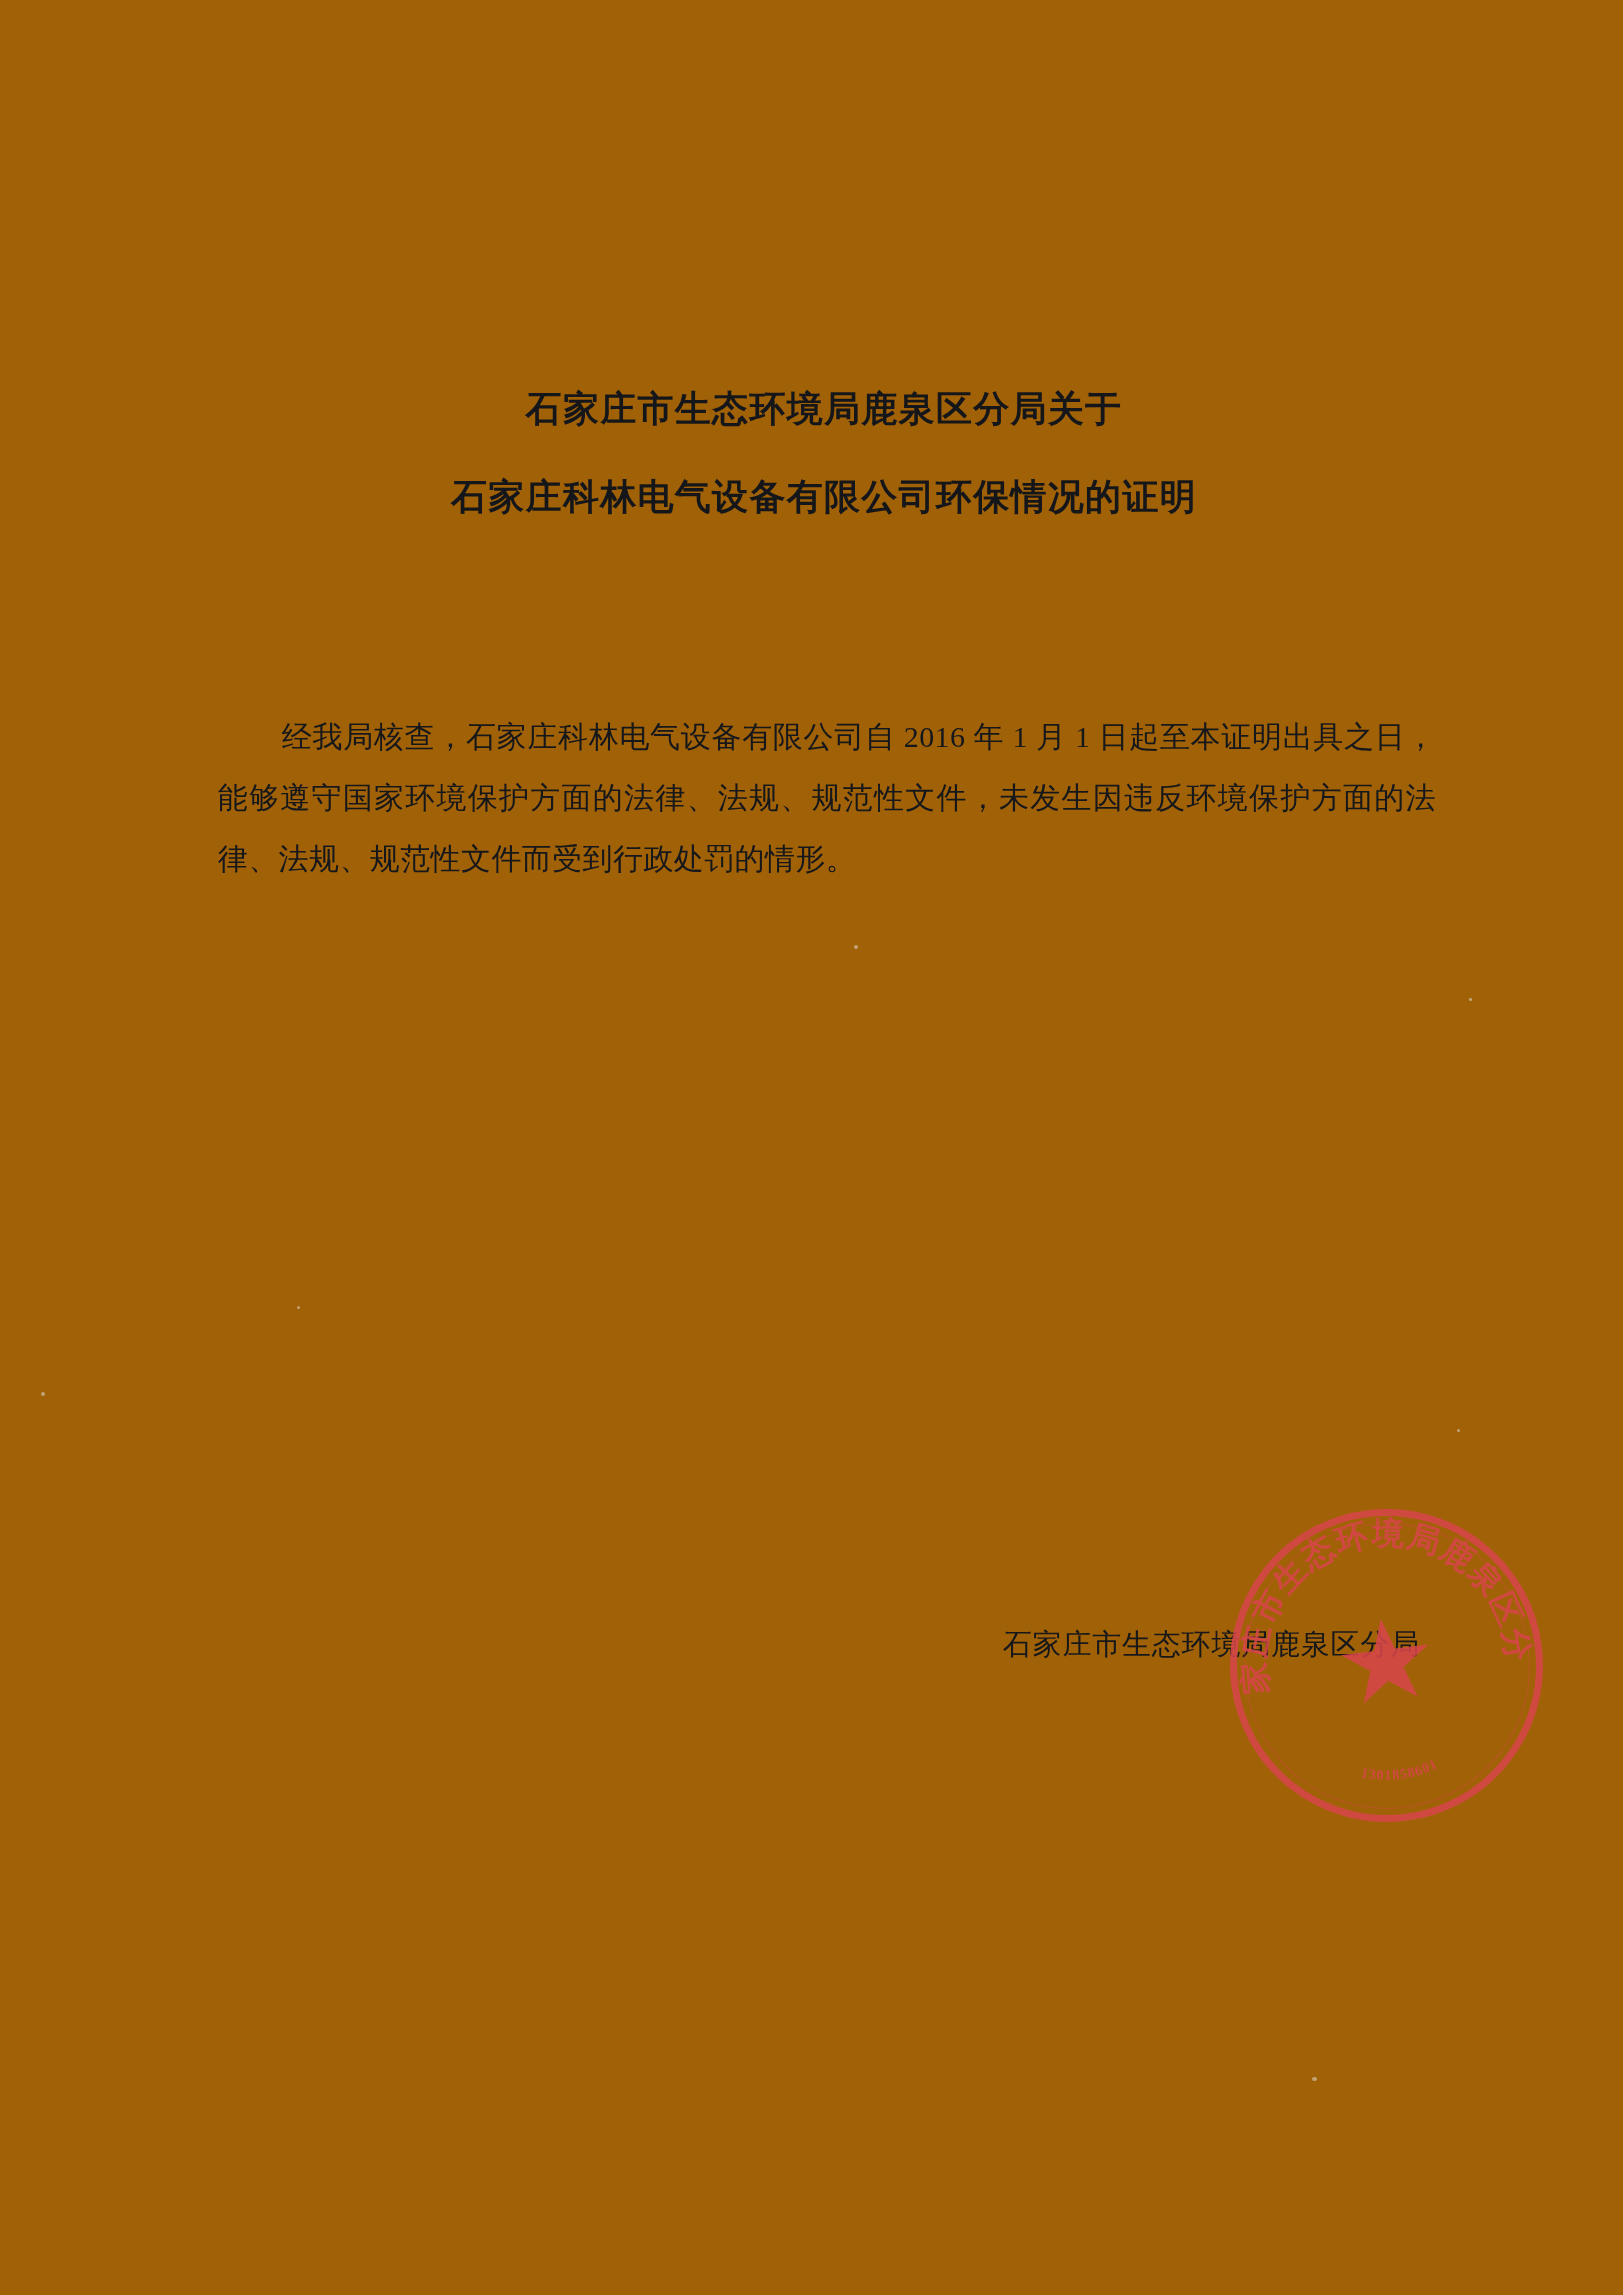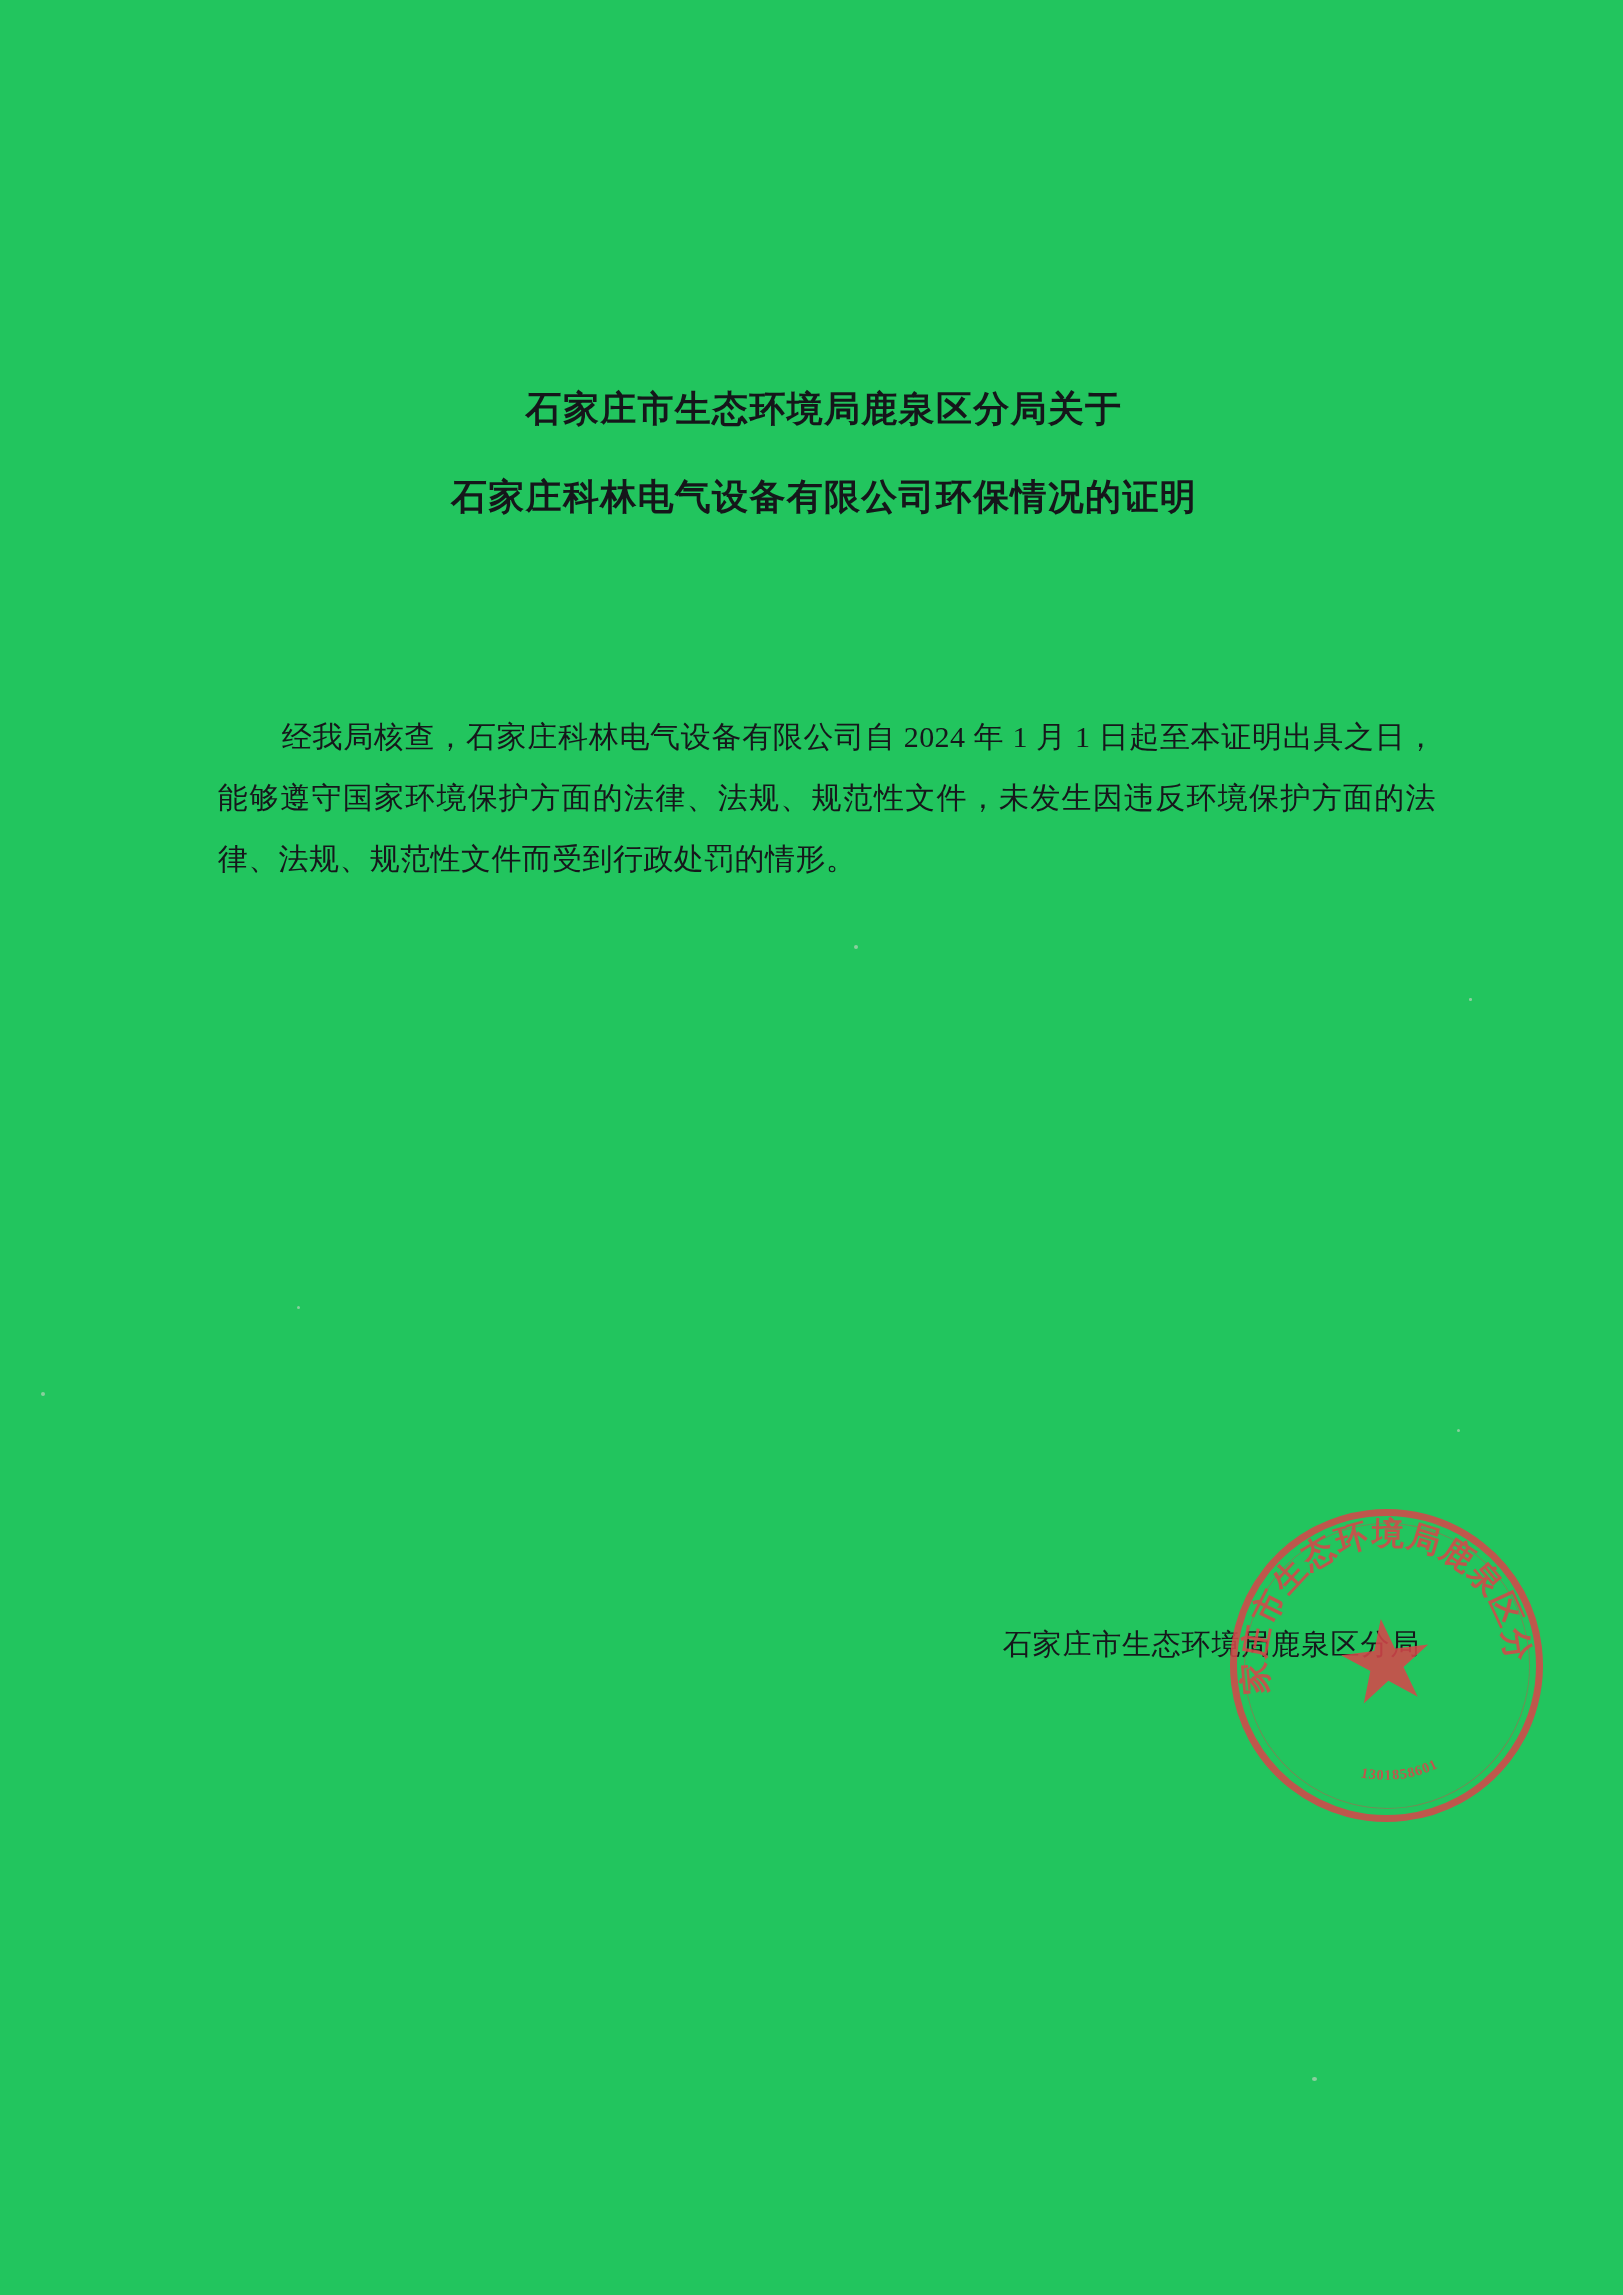--- a/index.html
+++ b/index.html
@@ -16,21 +16,21 @@
     overflow: hidden;
   }
 
   
   #page-sheet {
     position: absolute;
     left: 0;
     top: 0;
     width: 1623px;
     height: 2295px;
-    background: #22c55e;
+    background: #a16207;
   }
 
   
   .speck {
     position: absolute;
     background: #ded9d2;
     border-radius: 50%;
     opacity: .55;
   }
 
@@ -162,21 +162,21 @@
   <div class="speck" style="left:1312px;top:2077px;width:5px;height:4.2px;"></div>
   <div class="speck" style="left:1469px;top:998px;width:2.5px;height:2.5px;"></div>
 
   <div id="doc-body">
 
     <div id="title-block">
       <div class="title-line">石家庄市生态环境局鹿泉区分局关于</div>
       <div class="title-line">石家庄科林电气设备有限公司环保情况的证明</div>
     </div>
 
-    <p id="para-main">经我局核查，石家庄科林电气设备有限公司自 2024 年 1 月 1 日起至本证明出具之日，能够遵守国家环境保护方面的法律、法规、规范性文件，未发生因违反环境保护方面的法律、法规、规范性文件而受到行政处罚的情形。</p>
+    <p id="para-main">经我局核查，石家庄科林电气设备有限公司自 2016 年 1 月 1 日起至本证明出具之日，能够遵守国家环境保护方面的法律、法规、规范性文件，未发生因违反环境保护方面的法律、法规、规范性文件而受到行政处罚的情形。</p>
 
 
     <div id="signature-block">
       <div id="signature-issuer">石家庄市生态环境局鹿泉区分局</div>
     </div>
 
     <div id="official-seal">
       <div class="ring"></div>
       <div class="ring-inner"></div>
       <div class="star"></div>

